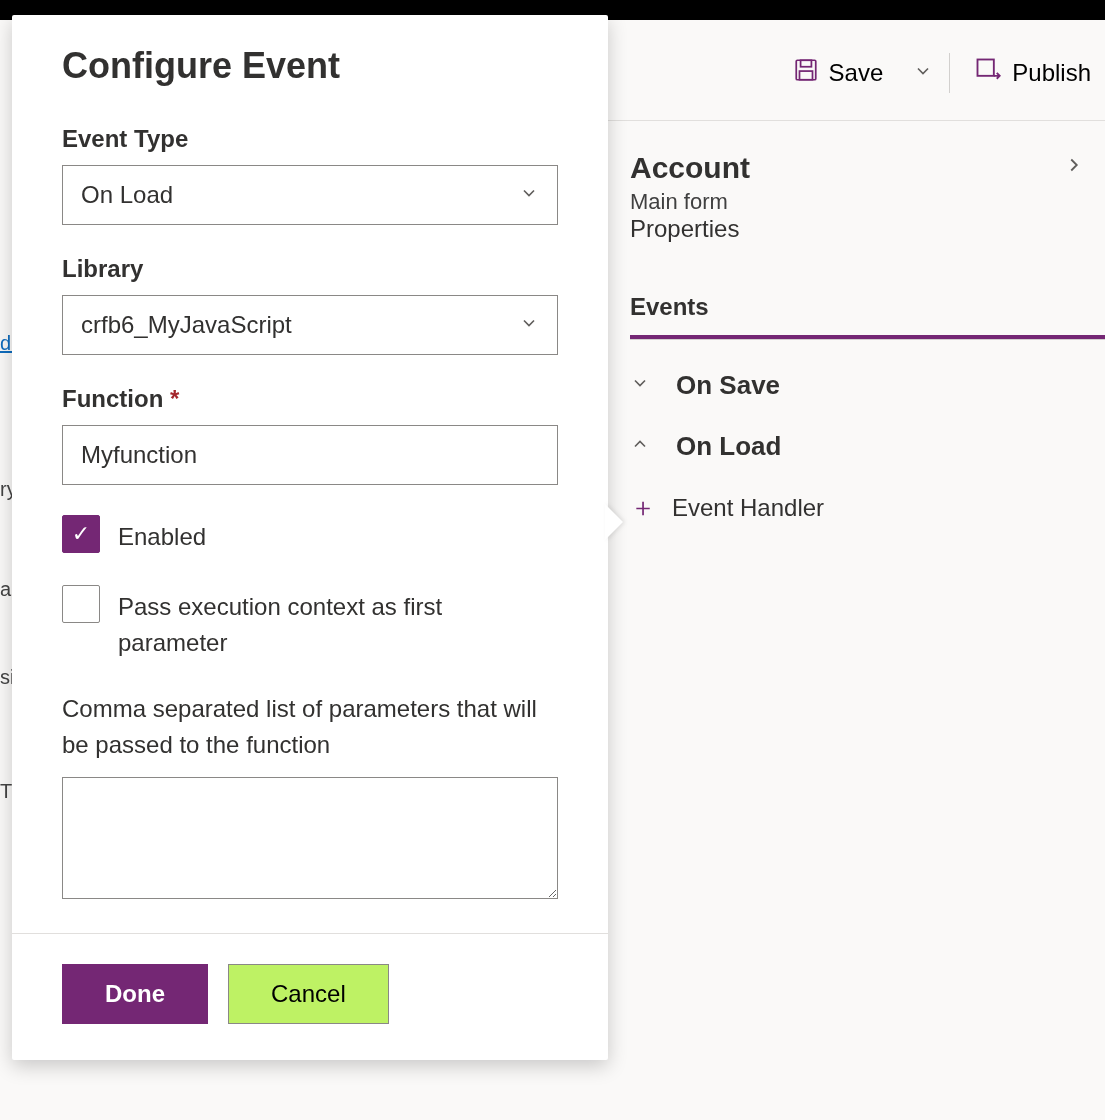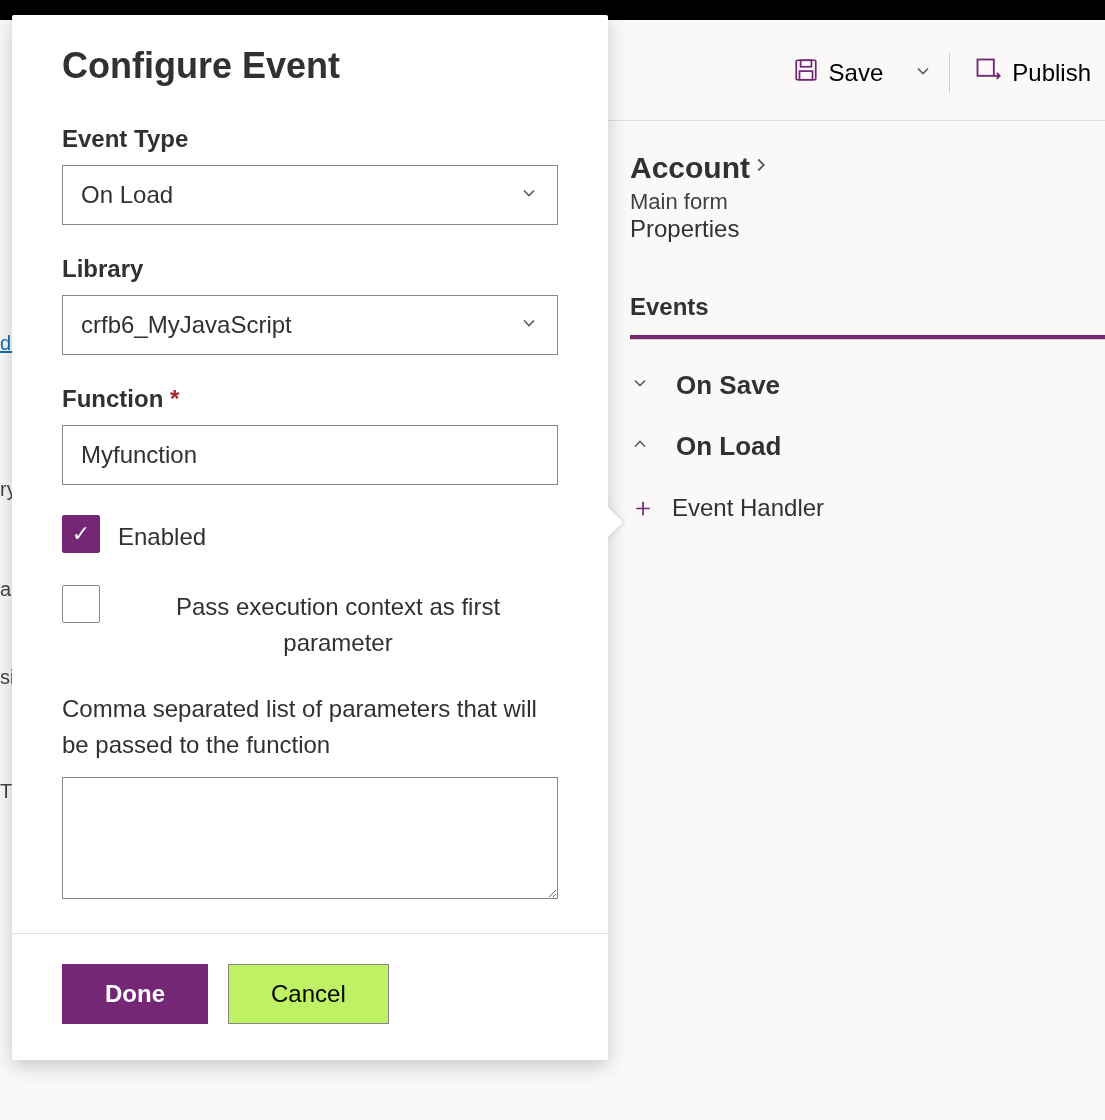--- a/index.html
+++ b/index.html
@@ -47,20 +47,21 @@
       top: 120px;
       left: 608px;
       right: 0;
       bottom: 0;
       background: #faf9f8;
       border-top: 1px solid #e1dfdd;
       padding-left: 22px;
     }
     .panel-header {
       display: flex;
+      justify-content: space-between;
       align-items: flex-start;
       padding-top: 30px;
       padding-right: 20px;
     }
     .entity-title { font-size: 30px; font-weight: 600; color: #323130; }
     .entity-sub { font-size: 22px; color: #404040; margin-top: 4px; }
     .chevron-big { font-size: 28px; color: #605e5c; cursor: pointer; }
     .tabs {
       display: flex;
       gap: 32px;
@@ -166,21 +167,21 @@
       justify-content: center;
       cursor: pointer;
       border-radius: 2px;
     }
     .checkbox.checked {
       background: #742774;
       border-color: #742774;
       color: #fff;
       font-size: 22px;
     }
-    .checkbox-row .lbl { padding-top: 4px; line-height: 1.5; text-align: center; }
+    .checkbox-row .lbl { padding-top: 4px; line-height: 1.5; }
     .params-label {
       font-size: 24px;
       line-height: 1.5;
       margin-bottom: 14px;
     }
     .textarea {
       width: 100%;
       height: 122px;
       border: 1px solid #8a8886;
       resize: both;

